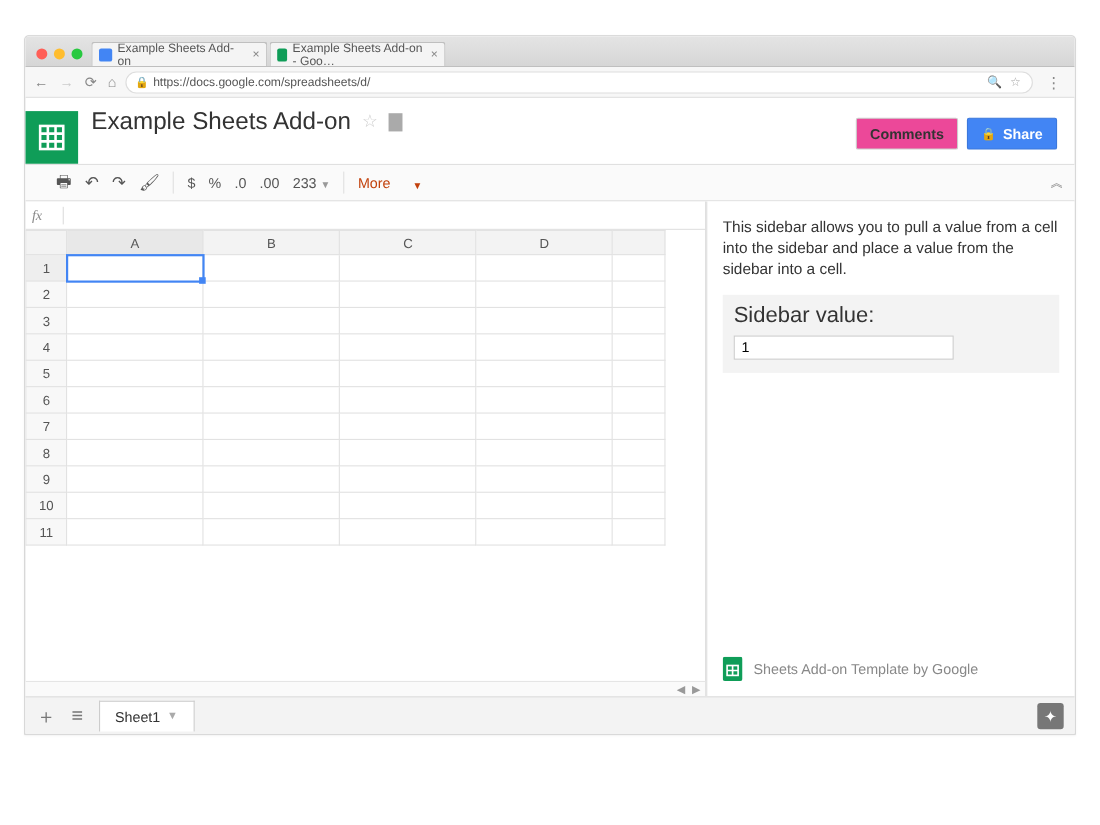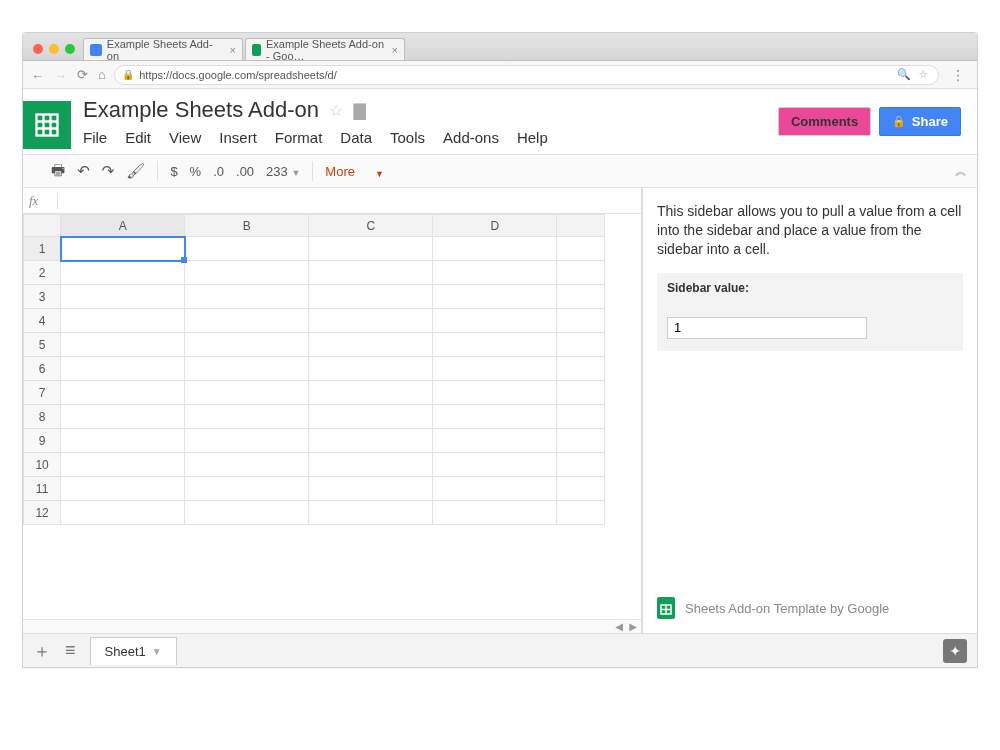--- a/index.html
+++ b/index.html
@@ -70,21 +70,21 @@
 td.selcell { outline: 2px solid #4285f4; outline-offset: -1px; position: relative; }
 td.selcell::after { content: ""; position: absolute; right: -3px; bottom: -3px; width: 6px; height: 6px; background: #4285f4; }
 .hscroll { height: 14px; background: #fafafa; border-top: 1px solid #e5e5e5; display: flex; align-items: center; justify-content: flex-end; padding-right: 2px; gap: 2px; font-size: 10px; color: #999; }
 .hscroll .arrow { width: 12px; text-align: center; }
 
 
 .sidebar { width: 335px; background: #fff; display: flex; flex-direction: column; border-left: 1px solid #ddd; align-items: center; }
 .sb-body { padding: 14px 14px; font-size: 14px; color: #333; flex: 1; display: flex; flex-direction: column; }
 .sb-desc { line-height: 1.35; margin-bottom: 14px; }
 .sb-field { background: #f3f3f3; padding: 8px 10px 12px 10px; }
-.sb-field-label { font-weight: 700; font-size: 12px; margin-bottom: 22px; }
+.sb-field-label { font-weight: 400; font-size: 20px; margin-bottom: 6px; }
 .sb-input { border: 1px solid #ccc; background: #fff; height: 22px; width: 200px; padding: 0 6px; font-size: 13px; }
 .sb-buttons { display: flex; gap: 14px; margin-top: 16px; }
 .sb-buttons .btn { font-weight: 400; padding: 8px 20px; }
 .sb-footer { margin-top: auto; display: flex; align-items: center; gap: 10px; font-size: 13px; color: #888; padding-top: 12px; }
 .sb-footer .mini-logo { width: 18px; height: 22px; }
 
 
 .sheettabs { height: 34px; border-top: 1px solid #ddd; background: #f3f3f3; display: flex; align-items: center; padding: 0 10px; gap: 14px; font-size: 14px; color: #666; }
 .sheettabs .plus, .sheettabs .all { font-size: 18px; color: #777; }
 .sheettabs .tabchip { background: #fff; border: 1px solid #ccc; border-bottom: none; padding: 6px 14px; border-radius: 0; display: flex; align-items: center; gap: 6px; color: #333; font-size: 13px; }
@@ -139,31 +139,20 @@
           <line x1="3" y1="15" x2="21" y2="15"></line>
           <line x1="9" y1="3" x2="9" y2="21"></line>
           <line x1="15" y1="3" x2="15" y2="21"></line>
       </svg>
     </div>
     <div class="app-title-area">
       <div class="doc-title-row">
         <span class="doc-title">Example Sheets Add-on</span>
         <span class="star">☆</span>
         <span class="folder">▇</span>
-      </div>
-      <div class="menubar">
-        <span>File</span>
-        <span>Edit</span>
-        <span>View</span>
-        <span>Insert</span>
-        <span>Format</span>
-        <span>Data</span>
-        <span>Tools</span>
-        <span>Add-ons</span>
-        <span>Help</span>
       </div>
     </div>
     <div class="hdr-buttons">
       <button class="btn">Comments</button>
       <button class="btn share">
         <span class="lock-icon">🔒</span>
         <span>Share</span>
       </button>
     </div>
   </div>
@@ -302,28 +291,20 @@
                 <td></td>
               </tr>
               <tr>
                 <th>11</th>
                 <td></td>
                 <td></td>
                 <td></td>
                 <td></td>
                 <td></td>
               </tr>
-              <tr>
-                <th>12</th>
-                <td></td>
-                <td></td>
-                <td></td>
-                <td></td>
-                <td></td>
-              </tr>
             </tbody>
         </table>
       </div>
       <div class="hscroll">
         <span class="arrow">◀</span>
         <span class="arrow">▶</span>
       </div>
     </div>
 
     <div class="sidebar">

